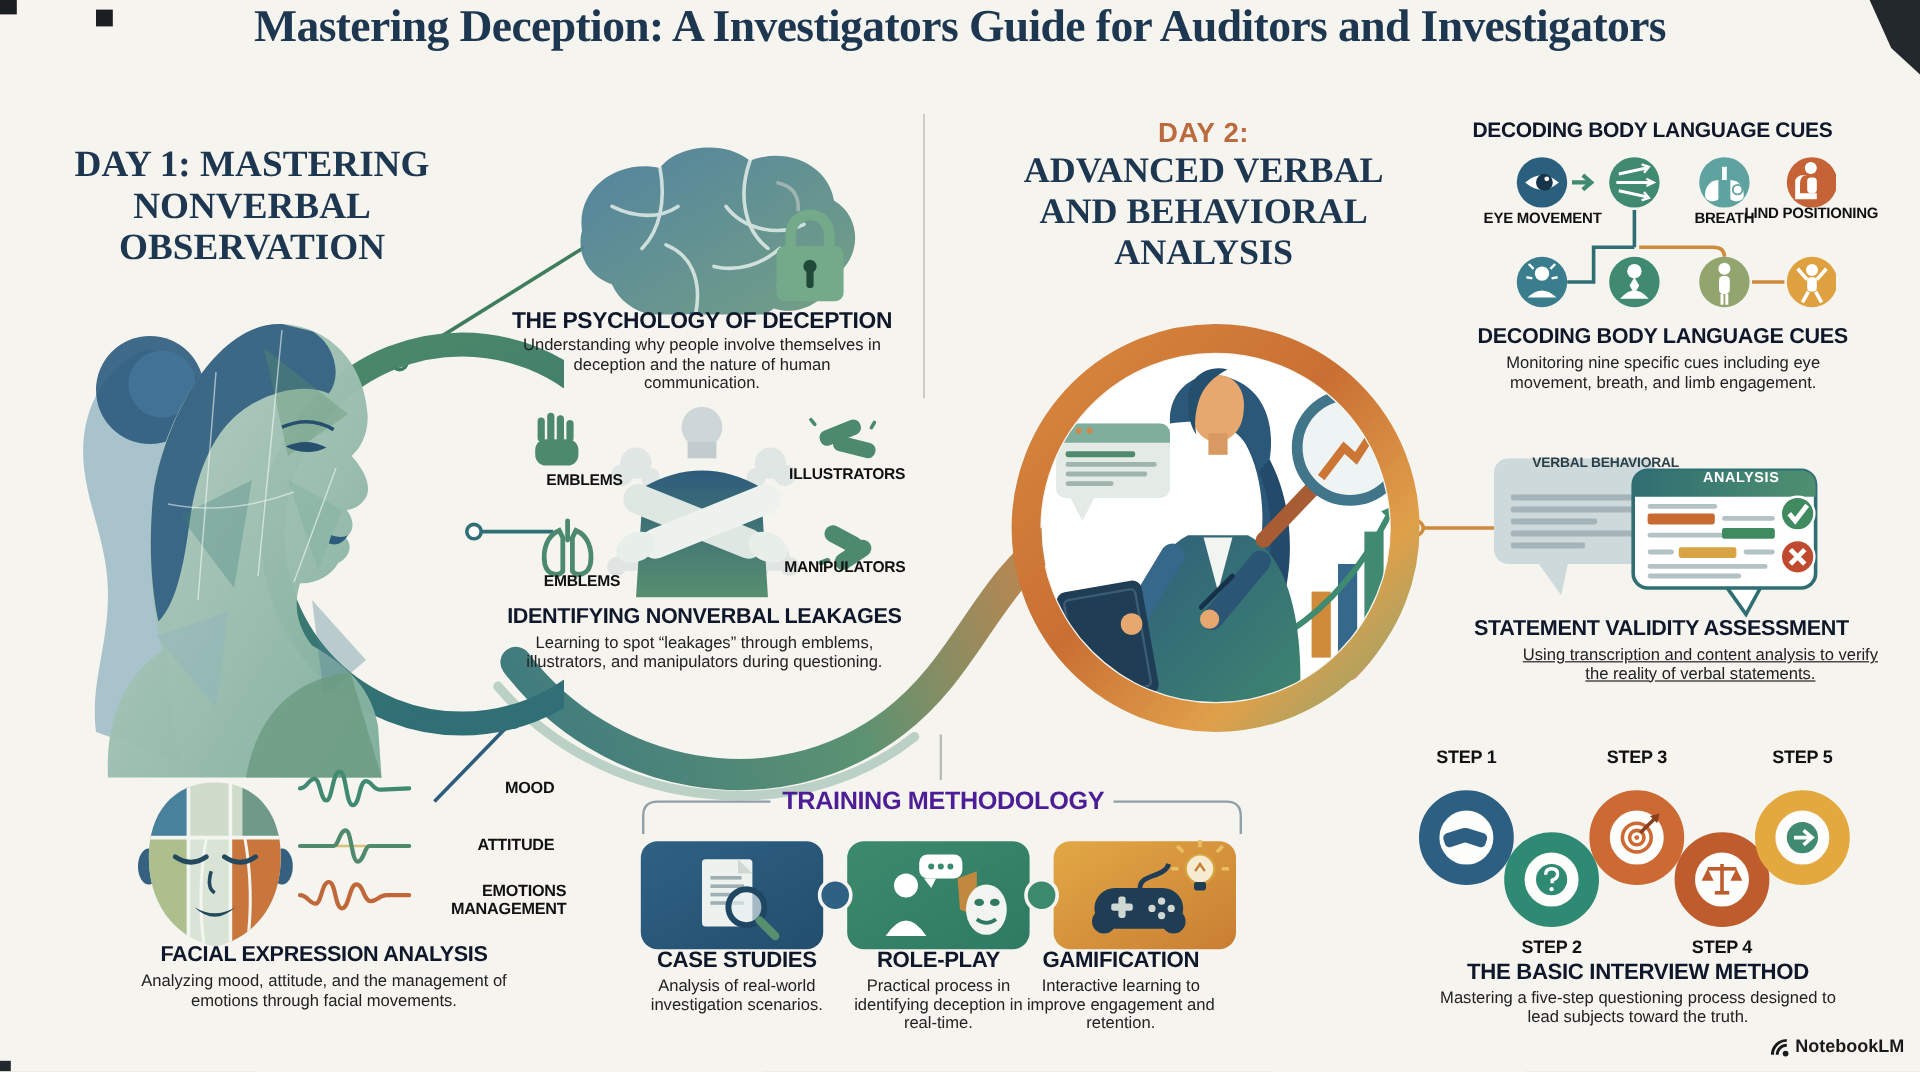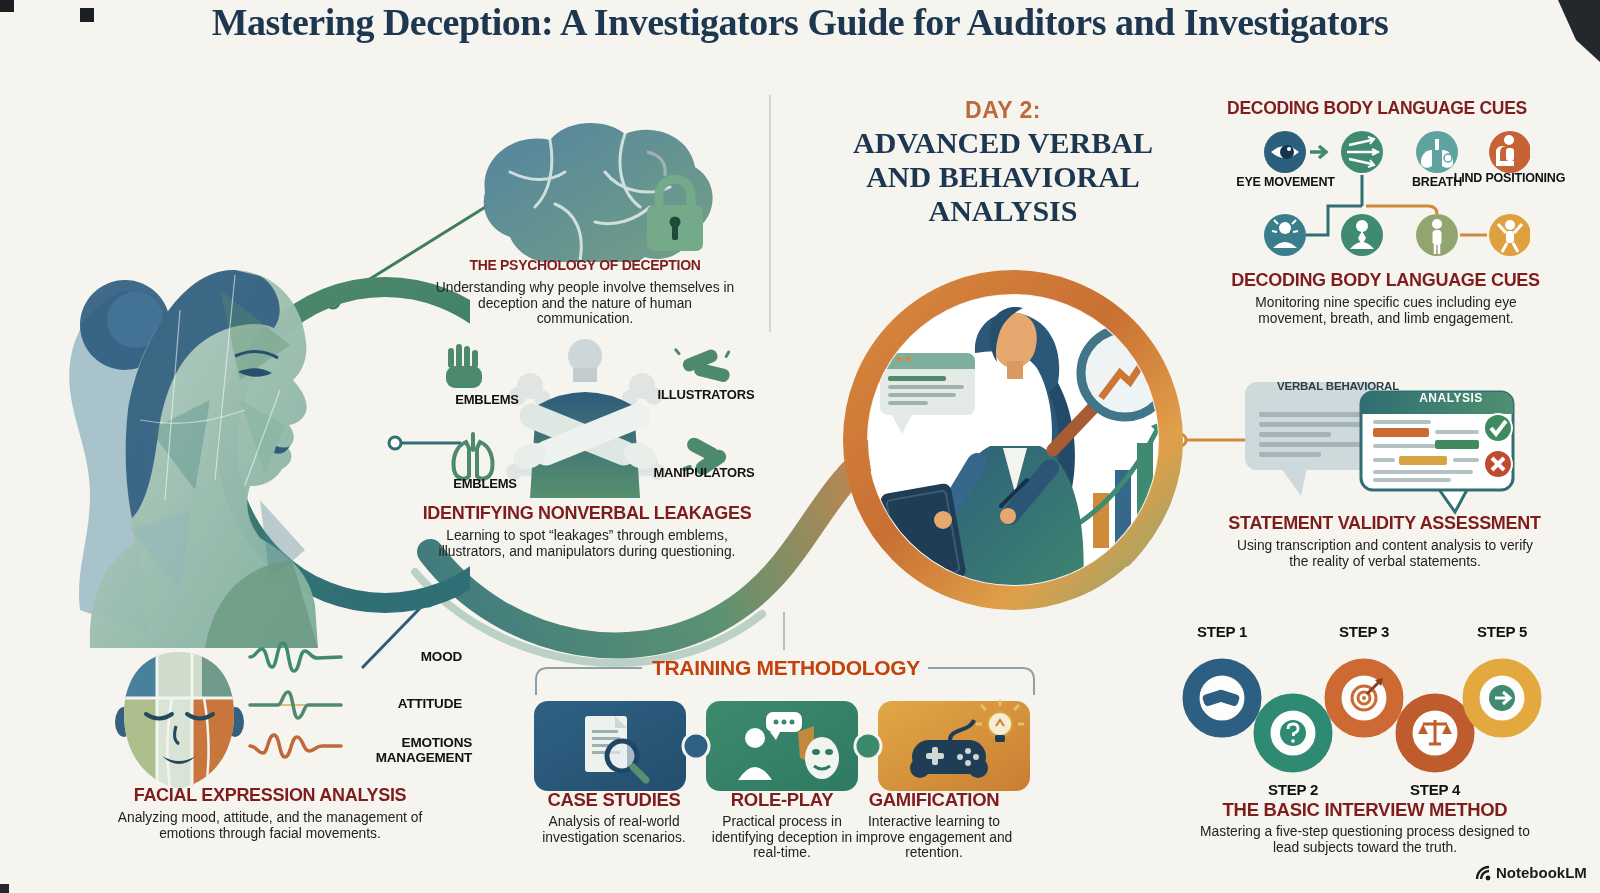--- a/index.html
+++ b/index.html
@@ -1,21 +1,21 @@
 <!DOCTYPE html>
 <html><head>
 <meta charset="utf-8">
 <style>
   html,body{margin:0;padding:0;background:#e8e6e1;}
   .canvas{position:relative;width:1600px;height:893px;background:#f6f4ef;overflow:hidden;
           font-family:"Liberation Sans",sans-serif;}
   .abs{position:absolute;}
   .pre{white-space:pre-line;}
   .serif{font-family:"Liberation Serif",serif;font-weight:bold;color:#1d3750;}
-  .sec-title{font-weight:bold;color:#7f1d1d;text-align:center;letter-spacing:-0.3px;line-height:1.05;}
+  .sec-title{font-weight:bold;color:#0f172a;text-align:center;letter-spacing:-0.3px;line-height:1.05;}
   .sec-body{color:#222;text-align:center;line-height:1.14;}
   .glabel{font-weight:bold;color:#111;text-align:center;line-height:1.05;letter-spacing:-0.2px;}
   .wlabel{font-weight:bold;color:#111;text-align:right;line-height:1.08;letter-spacing:-0.2px;}
   .z1{z-index:1;} .z2{z-index:2;} .z3{z-index:3;}
   svg{display:block;}
 </style>
 </head>
 <body>
 
 <div class="canvas">
@@ -56,20 +56,23 @@
     </g>
 
     <rect x="0" y="0" width="14" height="12" fill="#1c1f22"></rect>
     <rect x="80" y="8" width="14" height="14" fill="#1c1f22"></rect>
     <polygon points="1558,0 1600,0 1600,62 1576,40" fill="#23282c"></polygon>
     <rect x="0" y="884" width="9" height="9" fill="#23282c"></rect>
   </svg>
 
   <div class="abs z3 serif" style="left:0;top:22;width:1600px;text-align:center;font-size:38px;letter-spacing:-0.5px;">Mastering Deception: A Investigators Guide for Auditors and Investigators</div>
 
+  <div class="abs z3 serif pre" style="left:42px;top:120px;width:336px;text-align:center;font-size:31px;line-height:1.12;">DAY 1: MASTERING
+NONVERBAL
+OBSERVATION</div>
 
   <svg class="abs z2" style="left:30px;top:250px" width="440" height="400" viewBox="0 0 440 400">
     <defs>
       <linearGradient id="gradRing1" x1="0" y1="0" x2="0.4" y2="1">
         <stop offset="0" stop-color="#4e8a67"></stop>
           <stop offset="1" stop-color="#2f6f75"></stop>
       </linearGradient>
       <linearGradient id="gradFace" x1="0" y1="0" x2="1" y2="1">
         <stop offset="0" stop-color="#b9cfc4"></stop>
           <stop offset="1" stop-color="#7fae9c"></stop>
@@ -110,21 +113,21 @@
     </g>
     <path d="M192 40 q20 4 18 24 M192 128 q20 -4 18 -24" stroke="#9fb3b0" stroke-width="3" fill="none"></path>
     <g>
       <path d="M204 95 v-12 a16 16 0 0 1 32 0 v12" stroke="#74a98a" stroke-width="9" fill="none"></path>
       <rect x="192" y="93" width="56" height="46" rx="7" fill="#74a98a"></rect>
       <circle cx="220" cy="110" r="5.5" fill="#1f4a38"></circle>
       <rect x="217" y="112" width="6" height="16" rx="2" fill="#1f4a38"></rect>
     </g>
   </svg>
 
-  <div class="abs z3 sec-title" style="left:418px;top:258px;width:334px;font-size:14px;">THE PSYCHOLOGY OF DECEPTION</div>
+  <div class="abs z3 sec-title" style="left:418px;top:258px;width:334px;font-size:19px;">THE PSYCHOLOGY OF DECEPTION</div>
   <div class="abs z3 sec-body" style="left:428px;top:280px;width:314px;font-size:13.8px;">Understanding why people involve themselves in deception and the nature of human communication.</div>
 
   <svg class="abs z2" style="left:430px;top:338px" width="310" height="160" viewBox="0 0 310 160">
     <defs>
       <linearGradient id="gradTorso" x1="0" y1="0" x2="0" y2="1">
         <stop offset="0" stop-color="#2d5c7c"></stop>
           <stop offset="1" stop-color="#57906f"></stop>
       </linearGradient>
     </defs>
     <g fill="#dfe5e3" opacity="0.95">
@@ -403,23 +406,23 @@
       <g>
         <circle cx="255" cy="96" r="14" fill="#bf4a2e" stroke="#fff" stroke-width="2"></circle>
         <path d="M249 90 L261 102 M261 90 L249 102" stroke="#fff" stroke-width="4"></path>
       </g>
     </g>
   </svg>
   <div class="abs z3" style="left:1272px;top:380px;width:132px;text-align:center;font-size:11.5px;font-weight:bold;color:#2c3e46;letter-spacing:-0.2px;">VERBAL BEHAVIORAL</div>
   <div class="abs z3" style="left:1398px;top:391px;width:106px;text-align:center;font-size:12px;font-weight:bold;color:#ffffff;letter-spacing:0.5px;">ANALYSIS</div>
 
   <div class="abs z3 sec-title" style="left:1222px;top:514px;width:325px;font-size:18px;">STATEMENT VALIDITY ASSESSMENT</div>
-  <div class="abs z3 sec-body" style="left:1232px;top:538px;width:306px;font-size:13.8px;">Using transcription and content analysis to verify the reality of verbal statements.</div>
-
-  <div class="abs z3 sec-title" style="left:556px;top:657px;width:460px;font-size:21px;color:#c2410c;">TRAINING METHODOLOGY</div>
+  <div class="abs z3 sec-body" style="left:1264px;top:538px;width:306px;font-size:13.8px;text-decoration:underline;">Using transcription and content analysis to verify the reality of verbal statements.</div>
+
+  <div class="abs z3 sec-title" style="left:556px;top:657px;width:460px;font-size:21px;color:#4c1d95;">TRAINING METHODOLOGY</div>
 
   <svg class="abs z2" style="left:530px;top:698px" width="500" height="98" viewBox="0 0 500 98">
     <defs>
       <linearGradient id="gp1" x1="0" y1="0" x2="1" y2="1">
           <stop offset="0" stop-color="#2f6184"></stop>
           <stop offset="1" stop-color="#234e6e"></stop>
         </linearGradient>
       <linearGradient id="gp2" x1="0" y1="0" x2="1" y2="1">
           <stop offset="0" stop-color="#3c8a6e"></stop>
           <stop offset="1" stop-color="#2f7a62"></stop>

